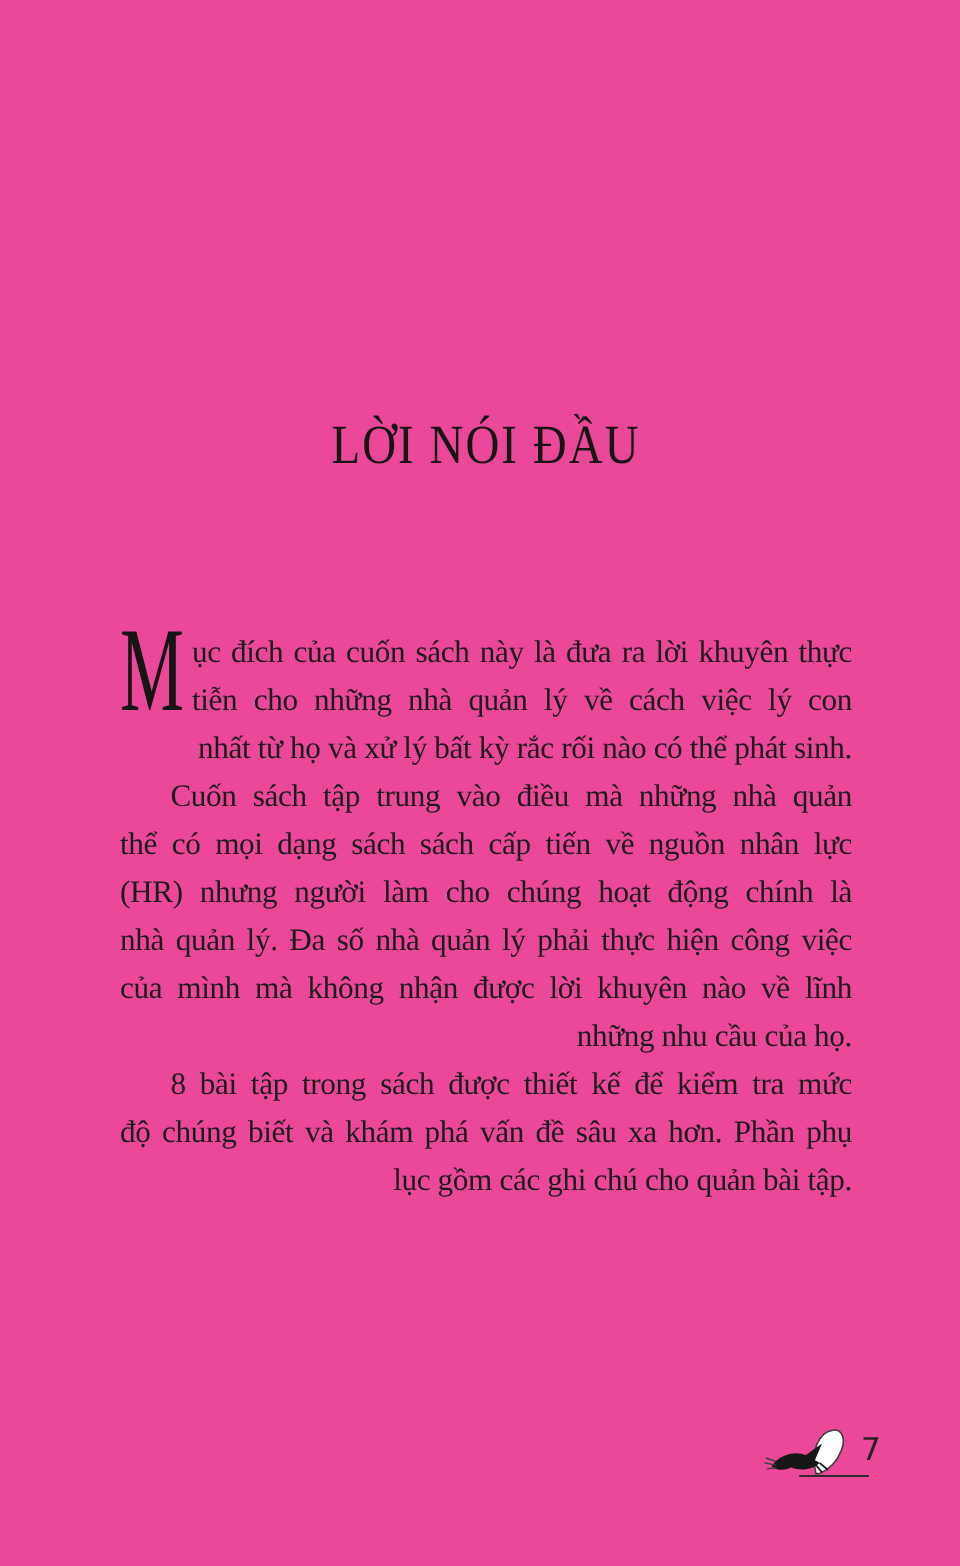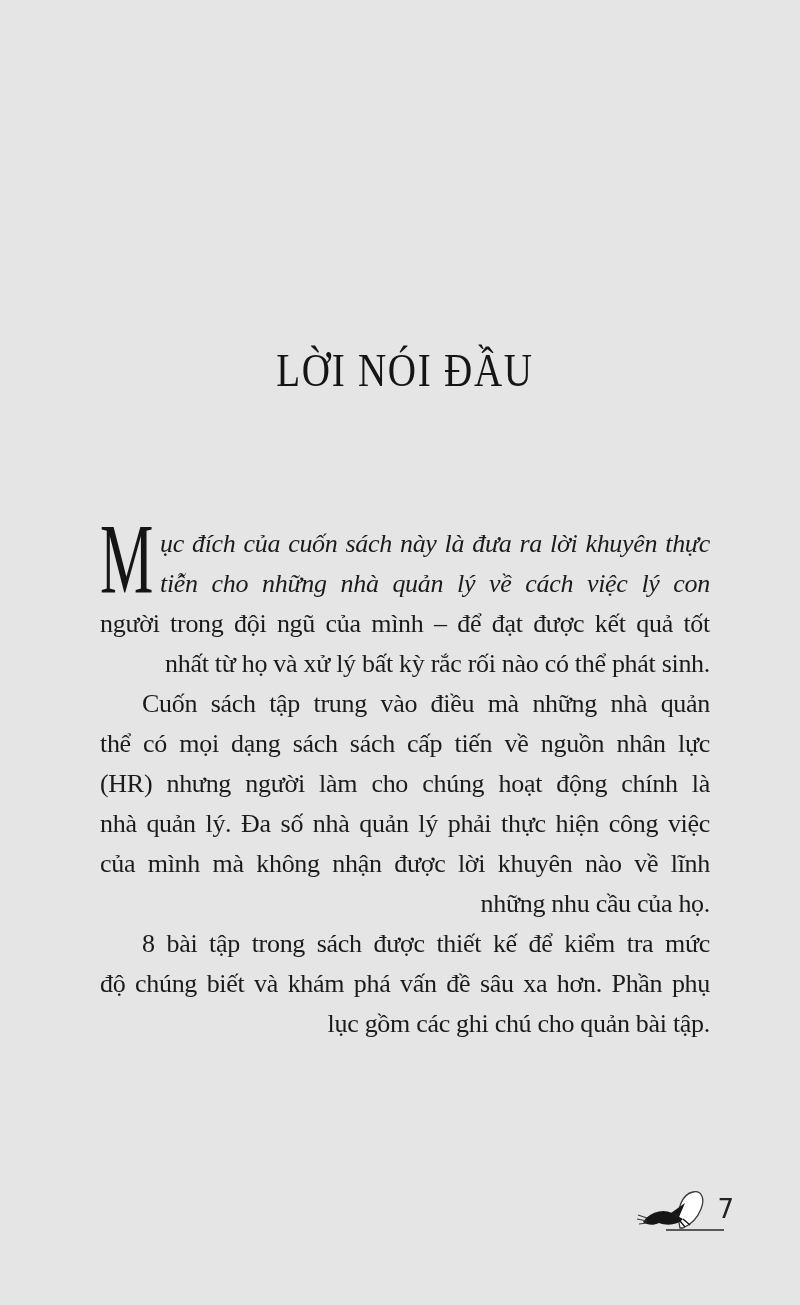--- a/index.html
+++ b/index.html
@@ -1,21 +1,21 @@
 <!DOCTYPE html>
 <html><head>
 <meta charset="utf-8">
 <style>
   * { margin: 0; padding: 0; box-sizing: border-box; }
   html, body { background: #ffffff; }
   .page {
     position: relative;
     width: 800px;
     height: 1305px;
-    background: #e5e5e5;
+    background: #ec4899;
     font-family: "Liberation Serif", "DejaVu Serif", serif;
     color: #1b1b1b;
     overflow: hidden;
   }
   .chapter-title {
     position: absolute;
     top: 344px;
     left: 100px;
     width: 610px;
     text-align: center;
@@ -39,21 +39,21 @@
     letter-spacing: -0.3px;
     text-align: justify;
     text-align-last: justify;
     white-space: nowrap;
     color: #1b1b1b;
   }
   .line.last {
     text-align: right;
     text-align-last: auto;
   }
-  .line.dropcap-gap { margin-left: 60px; font-style: italic; }
+  .line.dropcap-gap { margin-left: 60px; }
   .line.indent { padding-left: 42px; }
   .drop-cap {
     position: absolute;
     top: -8px;
     left: 0;
     font-size: 100px;
     line-height: 86px;
     transform: scaleX(0.60);
     transform-origin: left top;
     color: #151515;
@@ -81,21 +81,20 @@
 <div class="page">
 
   <div class="chapter-title">LỜI NÓI ĐẦU</div>
 
   <div class="body-text">
 
     <div class="paragraph">
       <span class="drop-cap">M</span>
       <div class="line dropcap-gap">ục đích của cuốn sách này là đưa ra lời khuyên thực</div>
       <div class="line dropcap-gap">tiễn cho những nhà quản lý về cách việc lý con</div>
-      <div class="line">người trong đội ngũ của mình – để đạt được kết quả tốt</div>
       <div class="line last">nhất từ họ và xử lý bất kỳ rắc rối nào có thể phát sinh.</div>
     </div>
 
     <div class="paragraph">
       <div class="line indent">Cuốn sách tập trung vào điều mà những nhà quản</div>
       <div class="line">thể có mọi dạng sách sách cấp tiến về nguồn nhân lực</div>
       <div class="line">(HR) nhưng người làm cho chúng hoạt động chính là</div>
       <div class="line">nhà quản lý. Đa số nhà quản lý phải thực hiện công việc</div>
       <div class="line">của mình mà không nhận được lời khuyên nào về lĩnh</div>
       <div class="line last">những nhu cầu của họ.</div>

